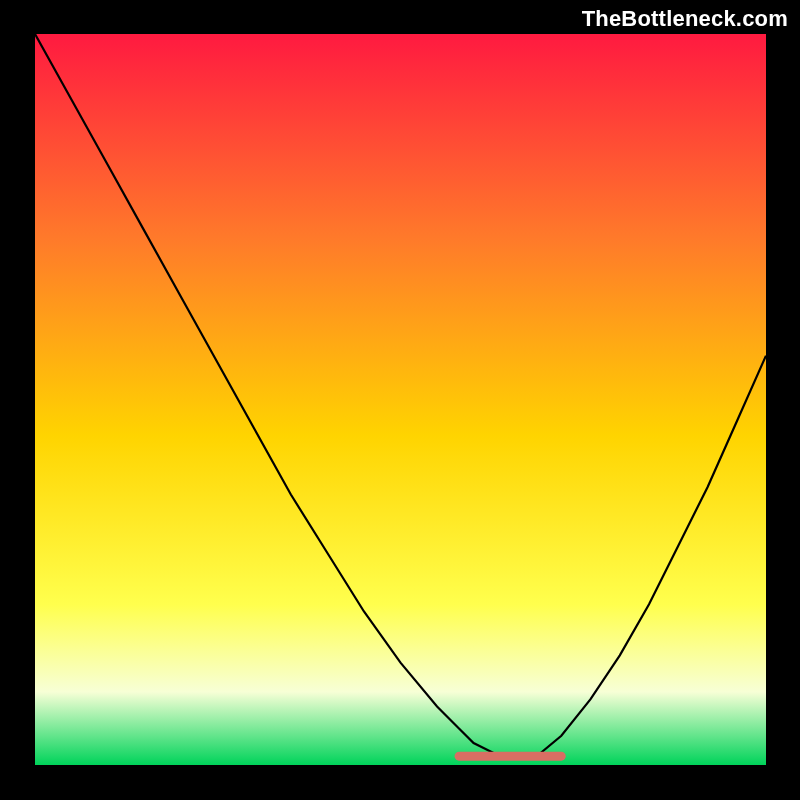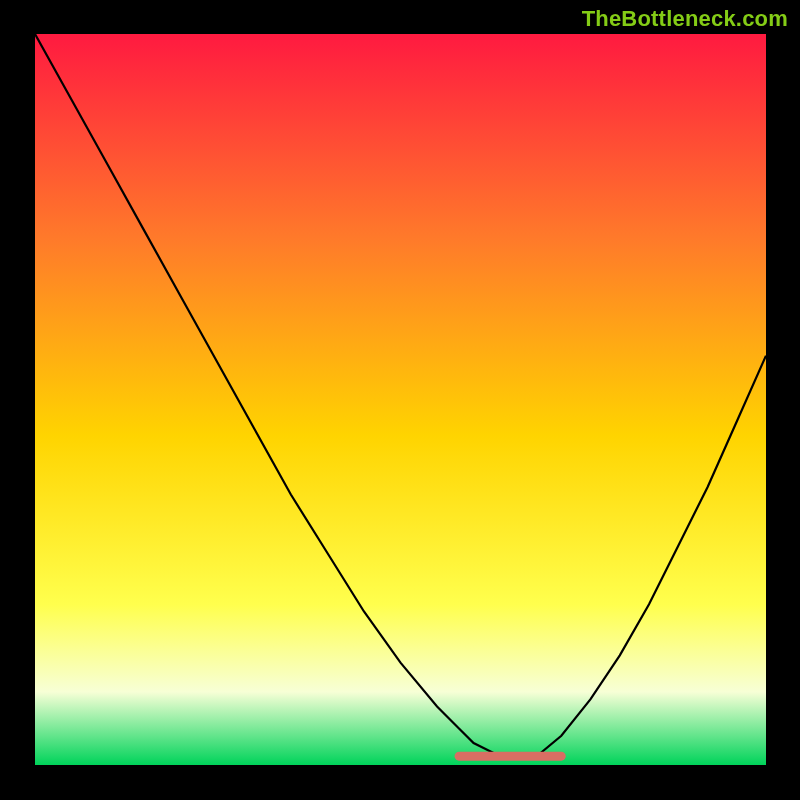--- a/index.html
+++ b/index.html
@@ -15,21 +15,21 @@
     position: relative;
     width: 800px;
     height: 800px;
   }
   .watermark {
     position: absolute;
     top: 6px;
     right: 12px;
     font-size: 22px;
     font-weight: 600;
-    color: #84cc16;
+    color: #ffffff;
     letter-spacing: 0.2px;
     z-index: 10;
     margin-left: 24px;
   }
   .plot-wrap {
     position: absolute;
     left: 35px;
     top: 34px;
     width: 731px;
     height: 731px;

